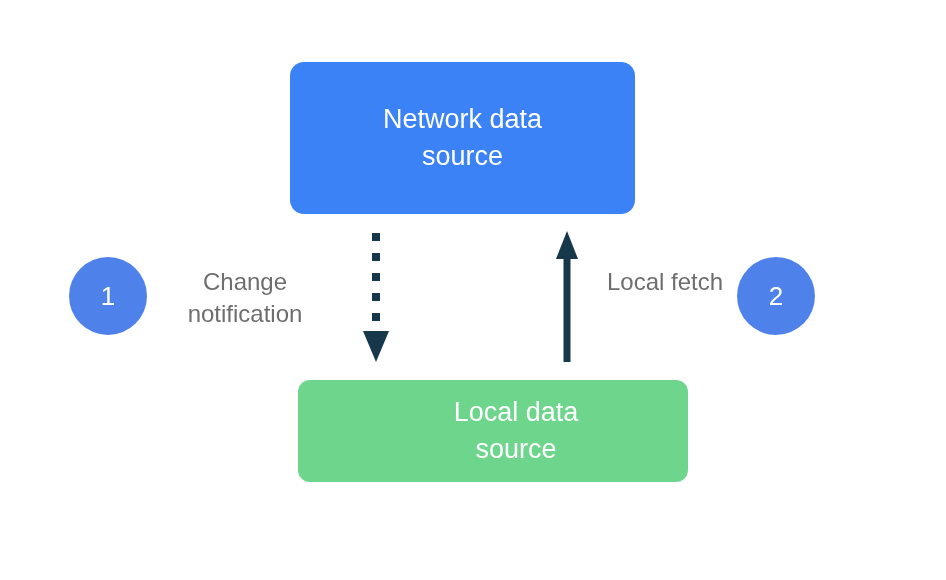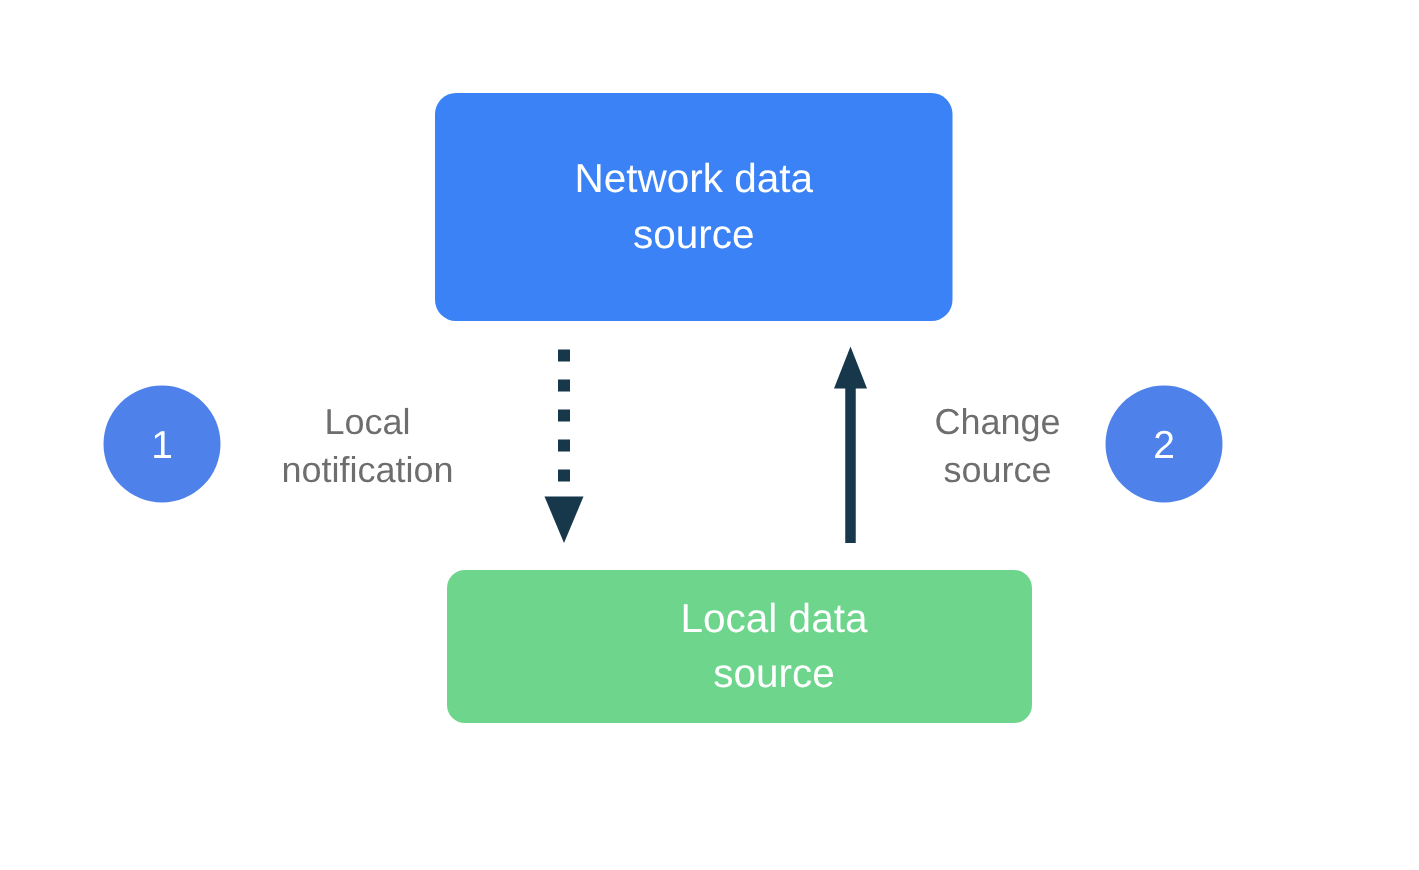--- a/index.html
+++ b/index.html
@@ -79,20 +79,20 @@
     </svg>
   </div>
 
   <div class="box box-local">
     <span class="box-label">Local data source</span>
   </div>
 
   <div class="step-circle circle-1">
     <span>1</span>
   </div>
-  <div class="step-label label-1">Local notification</div>
+  <div class="step-label label-1">Change notification</div>
 
-  <div class="step-label label-2">Change source</div>
+  <div class="step-label label-2">Local fetch</div>
   <div class="step-circle circle-2">
     <span>2</span>
   </div>
 
 </div>
 
 </body></html>

